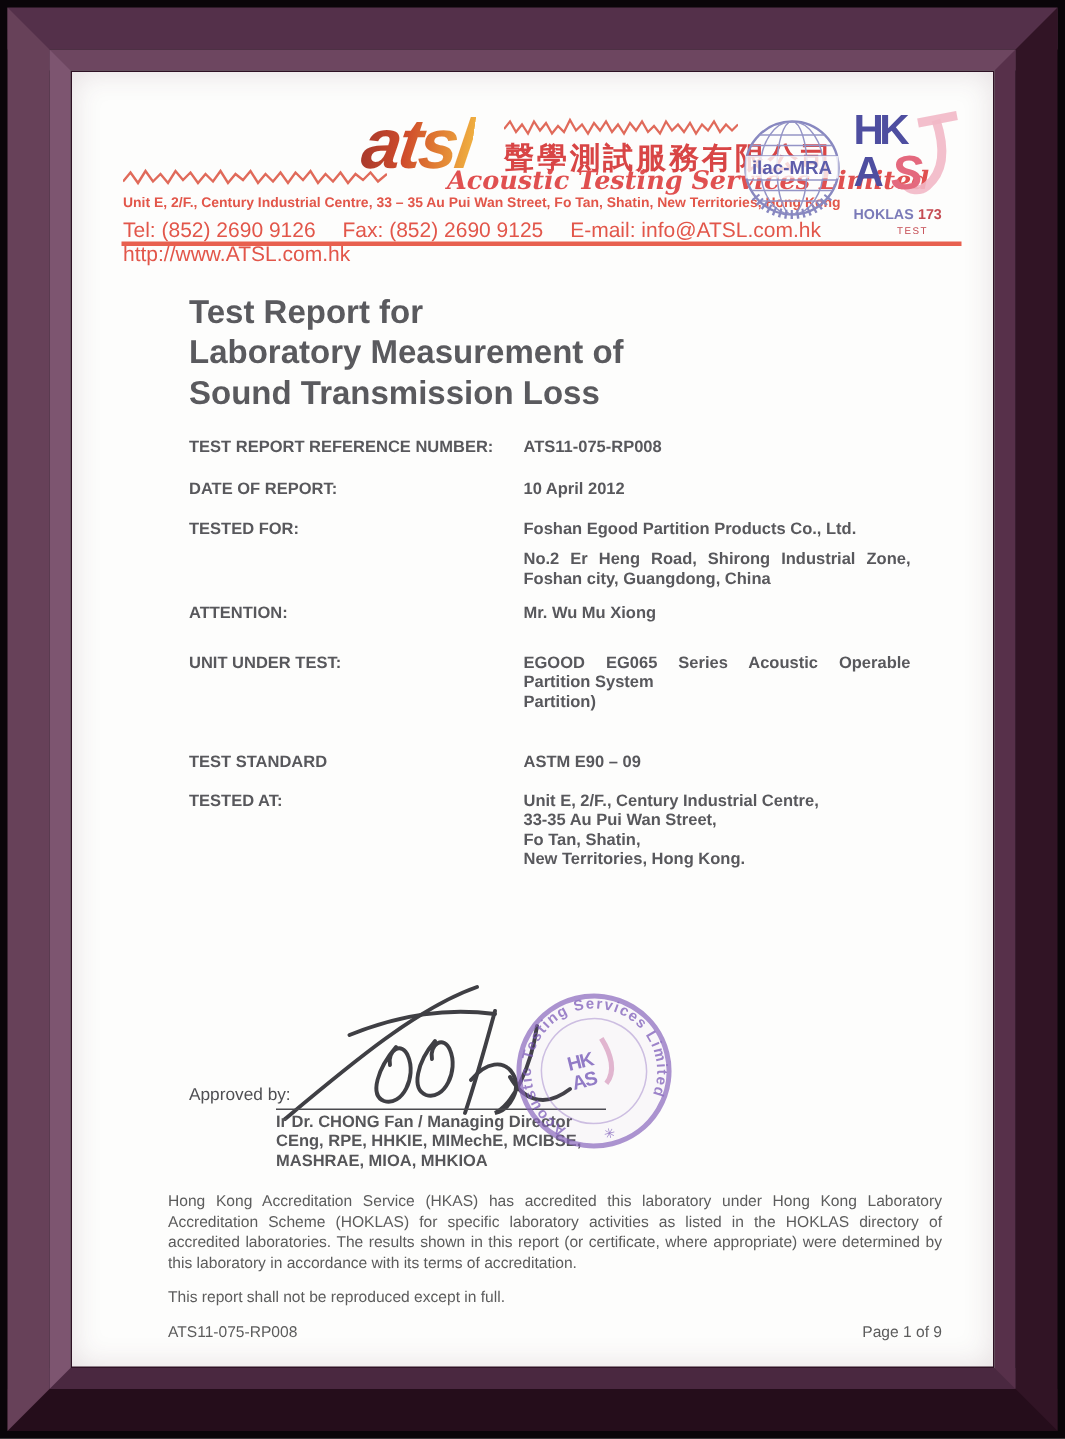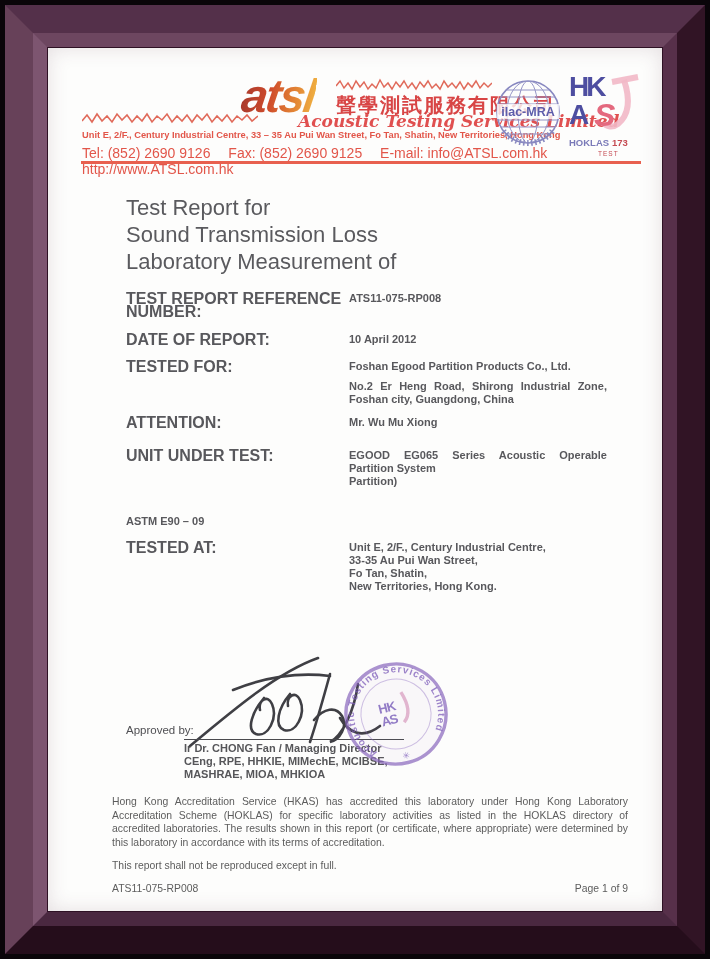--- a/index.html
+++ b/index.html
@@ -25,32 +25,32 @@
   .en-name{position:absolute;left:250px;top:63px;font-size:17px;font-style:italic;font-weight:bold;
     color:#e05050;font-family:"DejaVu Serif",serif;}
   .addr1{position:absolute;left:34px;top:82px;font-size:9.3px;font-weight:bold;color:#e2564a;}
   .addr2{position:absolute;left:34px;top:97px;font-size:14px;font-weight:normal;color:#e2564a;}
   .addr2 span{margin-right:14px;}
   .red-rule{position:absolute;left:33px;top:113px;width:560px;height:2.5px;background:#e8604f;}
   .ilac{position:absolute;left:447px;top:28px;}
   .hkas{position:absolute;left:520px;top:22px;}
 
   
-  .doc-title{position:absolute;left:78px;top:146px;font-size:22px;font-weight:normal;color:#5a5a5e;
+  .doc-title{position:absolute;left:78px;top:146px;font-size:22px;font-weight:bold;color:#5a5a5e;
     line-height:27px;}
   .fields{position:absolute;left:78px;top:244px;width:484px;}
   .field-row{display:flex;}
   .field-row:nth-child(1){margin-bottom:15px}
   .field-row:nth-child(2){margin-bottom:14px}
   .field-row:nth-child(3){margin-bottom:7px}
   .field-row:nth-child(4){margin-bottom:10px}
   .field-row:nth-child(5){margin-bottom:20px}
   .field-row:nth-child(6){margin-bottom:27px}
   .field-row:nth-child(7){margin-bottom:13px}
-  .field-label{width:223px;flex:none;font-size:16px;font-weight:bold;color:#58585c;line-height:13px;}
+  .field-label{width:223px;flex:none;font-size:11px;font-weight:bold;color:#58585c;line-height:13px;}
   .field-value{width:258px;flex:none;font-size:11px;font-weight:bold;color:#58585c;line-height:13px;}
   .justify-line{text-align:justify;text-align-last:justify;}
 
   
   .approval{position:absolute;left:78px;top:600px;width:480px;height:210px;}
   .sig-svg{position:absolute;left:52px;top:0px;}
   .approved-by{position:absolute;left:0;top:76px;font-size:11.5px;color:#4f4f53;text-align:center;}
   .sig-line{position:absolute;left:58px;top:91px;width:220px;border-top:1.8px solid #4a4a4e;}
   .sig-name{position:absolute;left:58px;top:94px;font-size:11px;font-weight:bold;color:#565659;line-height:13px;}
   .stamp{position:absolute;left:214px;top:10px;transform:rotate(-14deg);opacity:.88;}
@@ -117,22 +117,22 @@
     <text x="1" y="26" font-size="28" font-weight="900" letter-spacing="-3" fill="#4e4ea0">HK</text>
     <text x="1" y="54" font-size="28" font-weight="900" fill="#4e4ea0">A</text>
     <text x="26" y="56" font-size="32" font-weight="900" font-style="italic" fill="#e4697e">S</text>
     <text x="1" y="76" font-size="9.5" font-weight="bold" fill="#7a7ab8">HOKLAS</text>
     <text x="44" y="76" font-size="9.5" font-weight="bold" fill="#c54b52">173</text>
     <text x="30" y="86" font-size="6.5" letter-spacing="1" fill="#c54b52">TEST</text>
   </svg>
 
   <div class="doc-title">
     <div>Test Report for</div>
+    <div>Laboratory Measurement of</div>
     <div>Sound Transmission Loss</div>
-    <div>Laboratory Measurement of</div>
   </div>
 
   <div class="fields">
             <div class="field-row">
               <div class="field-label">TEST REPORT REFERENCE NUMBER:</div>
               <div class="field-value">
                 <div>ATS11-075-RP008</div>
               </div>
             </div>
             <div class="field-row">
@@ -162,20 +162,21 @@
             </div>
             <div class="field-row">
               <div class="field-label">UNIT UNDER TEST:</div>
               <div class="field-value">
                 <div class="justify-line">EGOOD EG065 Series Acoustic Operable</div>
                 <div>Partition System</div>
                 <div>Partition)</div>
               </div>
             </div>
             <div class="field-row">
+              <div class="field-label">TEST STANDARD</div>
               <div class="field-value">
                 <div>ASTM E90 – 09</div>
               </div>
             </div>
             <div class="field-row">
               <div class="field-label">TESTED AT:</div>
               <div class="field-value">
                 <div>Unit E, 2/F., Century Industrial Centre,</div>
                 <div>33-35 Au Pui Wan Street,</div>
                 <div>Fo Tan, Shatin,</div>

